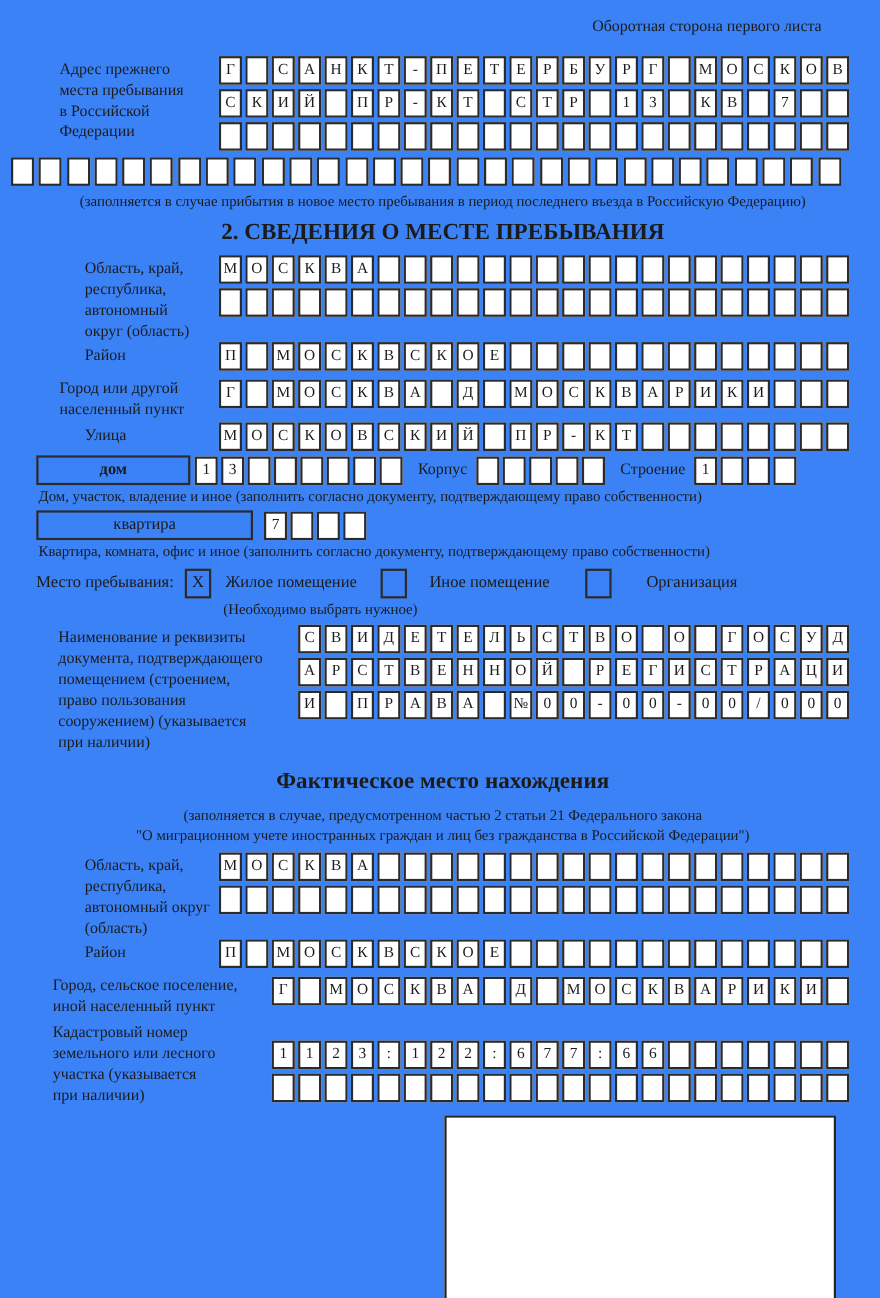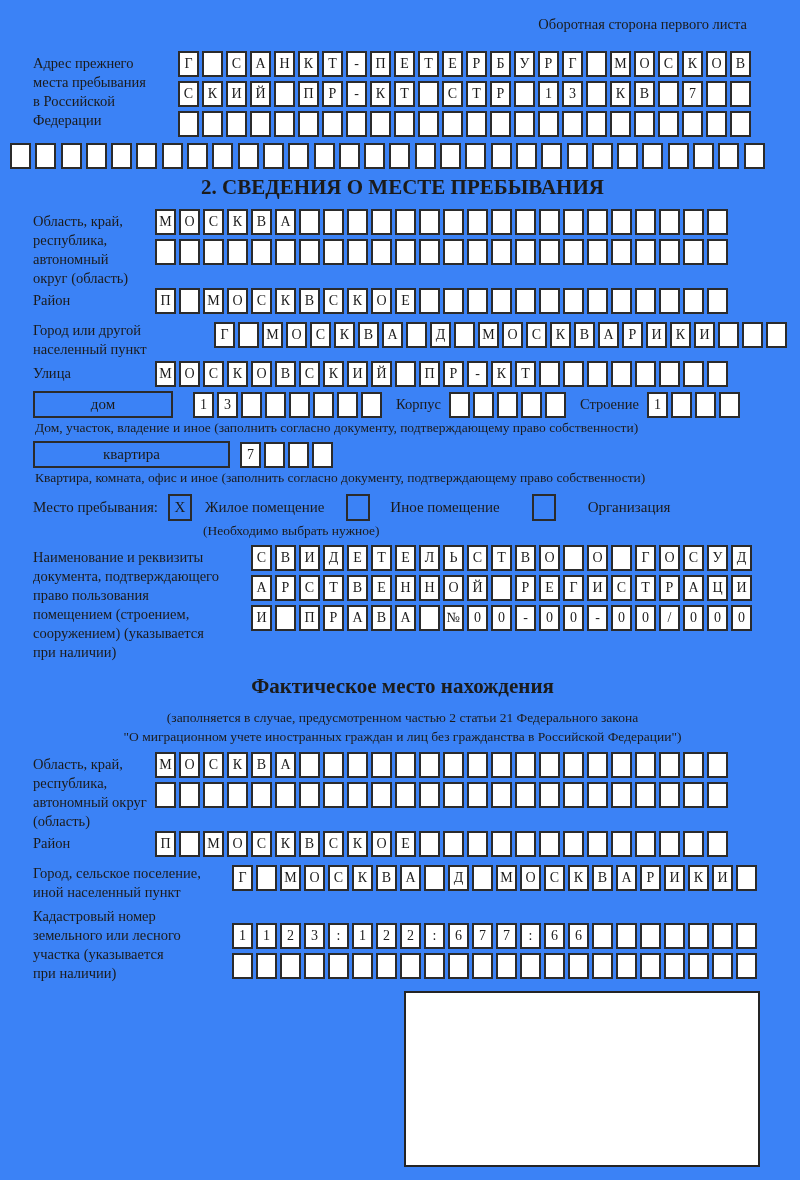--- a/index.html
+++ b/index.html
@@ -4,21 +4,21 @@
 <style>
   html,body { margin:0; padding:0; background:#ffffff; }
   .page {
     width:800px; height:1180px; box-sizing:border-box;
     padding:16px 28px 0 33px;
     font-family:"Liberation Serif","DejaVu Serif",serif;
     color:#1b1b1b; background:#3b82f6; overflow:hidden;
   }
   .header-note { text-align:right; font-size:14.5px; padding-right:25px; margin-bottom:18px; }
 
-  .field { display:flex; align-items:flex-start; }
+  .field { display:flex; align-items:flex-start;justify-content:flex-end; }
   .flabel { flex-shrink:0; font-size:14.5px; line-height:19px; padding-top:3px; }
   .w145 { width:145px; }
   .w122 { width:122px; }
   .w197 { width:199px; }
   .w218 { width:218px; }
   .rows .cellrow { margin-bottom:4px; }
 
   .cellrow { display:flex; gap:3px; }
   .cell {
     box-sizing:border-box; width:21px; height:26px; flex-shrink:0;
@@ -29,21 +29,21 @@
 
   .note-center { text-align:center; font-size:13.5px; line-height:19px; margin:2px 0; }
   .note-left { font-size:13.5px; margin:1px 0 5px 2px; }
   .sec-title { text-align:center; font-size:21px; font-weight:bold; margin:6px 0 9px; }
 
   .inline-box {
     box-sizing:border-box; border:2px solid #2b2b2b; height:27px;
     display:flex; align-items:center; justify-content:center; font-size:15px;
   }
   .house-line { display:flex; align-items:center; margin:4px 0 2px; }
-  .box-dom { width:140px; margin-right:20px; }
+  .box-dom { width:140px; margin-right:4px;font-weight:bold; }
   .box-kv  { width:197px; margin-right:10px; }
   .small-label { font-size:14.5px; margin:0 8px 0 14px; }
 
   .stay-line { display:flex; align-items:center; margin:8px 0 2px; font-size:15px; }
   .chk {
     box-sizing:border-box; width:24px; height:27px; border:2px solid #2b2b2b;
     display:flex; align-items:center; justify-content:center; font-size:15px; flex-shrink:0;
   }
   .stay-note { font-size:13.5px; margin:2px 0 6px 170px; }
 
@@ -176,20 +176,21 @@
       <span class="cell"></span>
       <span class="cell"></span>
       <span class="cell"></span>
       <span class="cell"></span>
       <span class="cell"></span>
       <span class="cell"></span>
       <span class="cell"></span>
       <span class="cell"></span>
       <span class="cell"></span>
     </div>
+  <div class="note-center">(заполняется в случае прибытия в новое место пребывания в период последнего въезда в Российскую Федерацию)</div>
 
   <div class="sec-title">2. СВЕДЕНИЯ О МЕСТЕ ПРЕБЫВАНИЯ</div>
 
   <div class="field">
     <div class="flabel w122">
         <div>Область, край,</div>
         <div>республика,</div>
         <div>автономный</div>
         <div>округ (область)</div>
       </div>
@@ -272,21 +273,21 @@
         <span class="cell"></span>
         <span class="cell"></span>
         <span class="cell"></span>
         <span class="cell"></span>
         <span class="cell"></span>
         <span class="cell"></span>
         <span class="cell"></span>
       </div>
   </div>
 
-  <div class="field" style="margin-top:4px;gap:36px;">
+  <div class="field" style="margin-top:4px;">
     <div class="flabel w145">
         <div>Город или другой</div>
         <div>населенный пункт</div>
       </div>
     <div class="cellrow pad-top4">
         <span class="cell">Г</span>
         <span class="cell"></span>
         <span class="cell">М</span>
         <span class="cell">О</span>
         <span class="cell">С</span>
@@ -391,22 +392,22 @@
     <span style="margin-left:20px;">Иное помещение</span>
     <span class="chk" style="margin-left:32px;"></span>
     <span style="margin-left:32px;">Организация</span>
   </div>
   <div class="stay-note">(Необходимо выбрать нужное)</div>
 
   <div class="field doc-field">
     <div class="flabel w218">
         <div>Наименование и реквизиты</div>
         <div>документа, подтверждающего</div>
+        <div>помещением (строением,</div>
         <div>право пользования</div>
-        <div>помещением (строением,</div>
         <div>сооружением) (указывается</div>
         <div>при наличии)</div>
       </div>
     <div class="rows">
       <div class="cellrow">
           <span class="cell">С</span>
           <span class="cell">В</span>
           <span class="cell">И</span>
           <span class="cell">Д</span>
           <span class="cell">Е</span>

